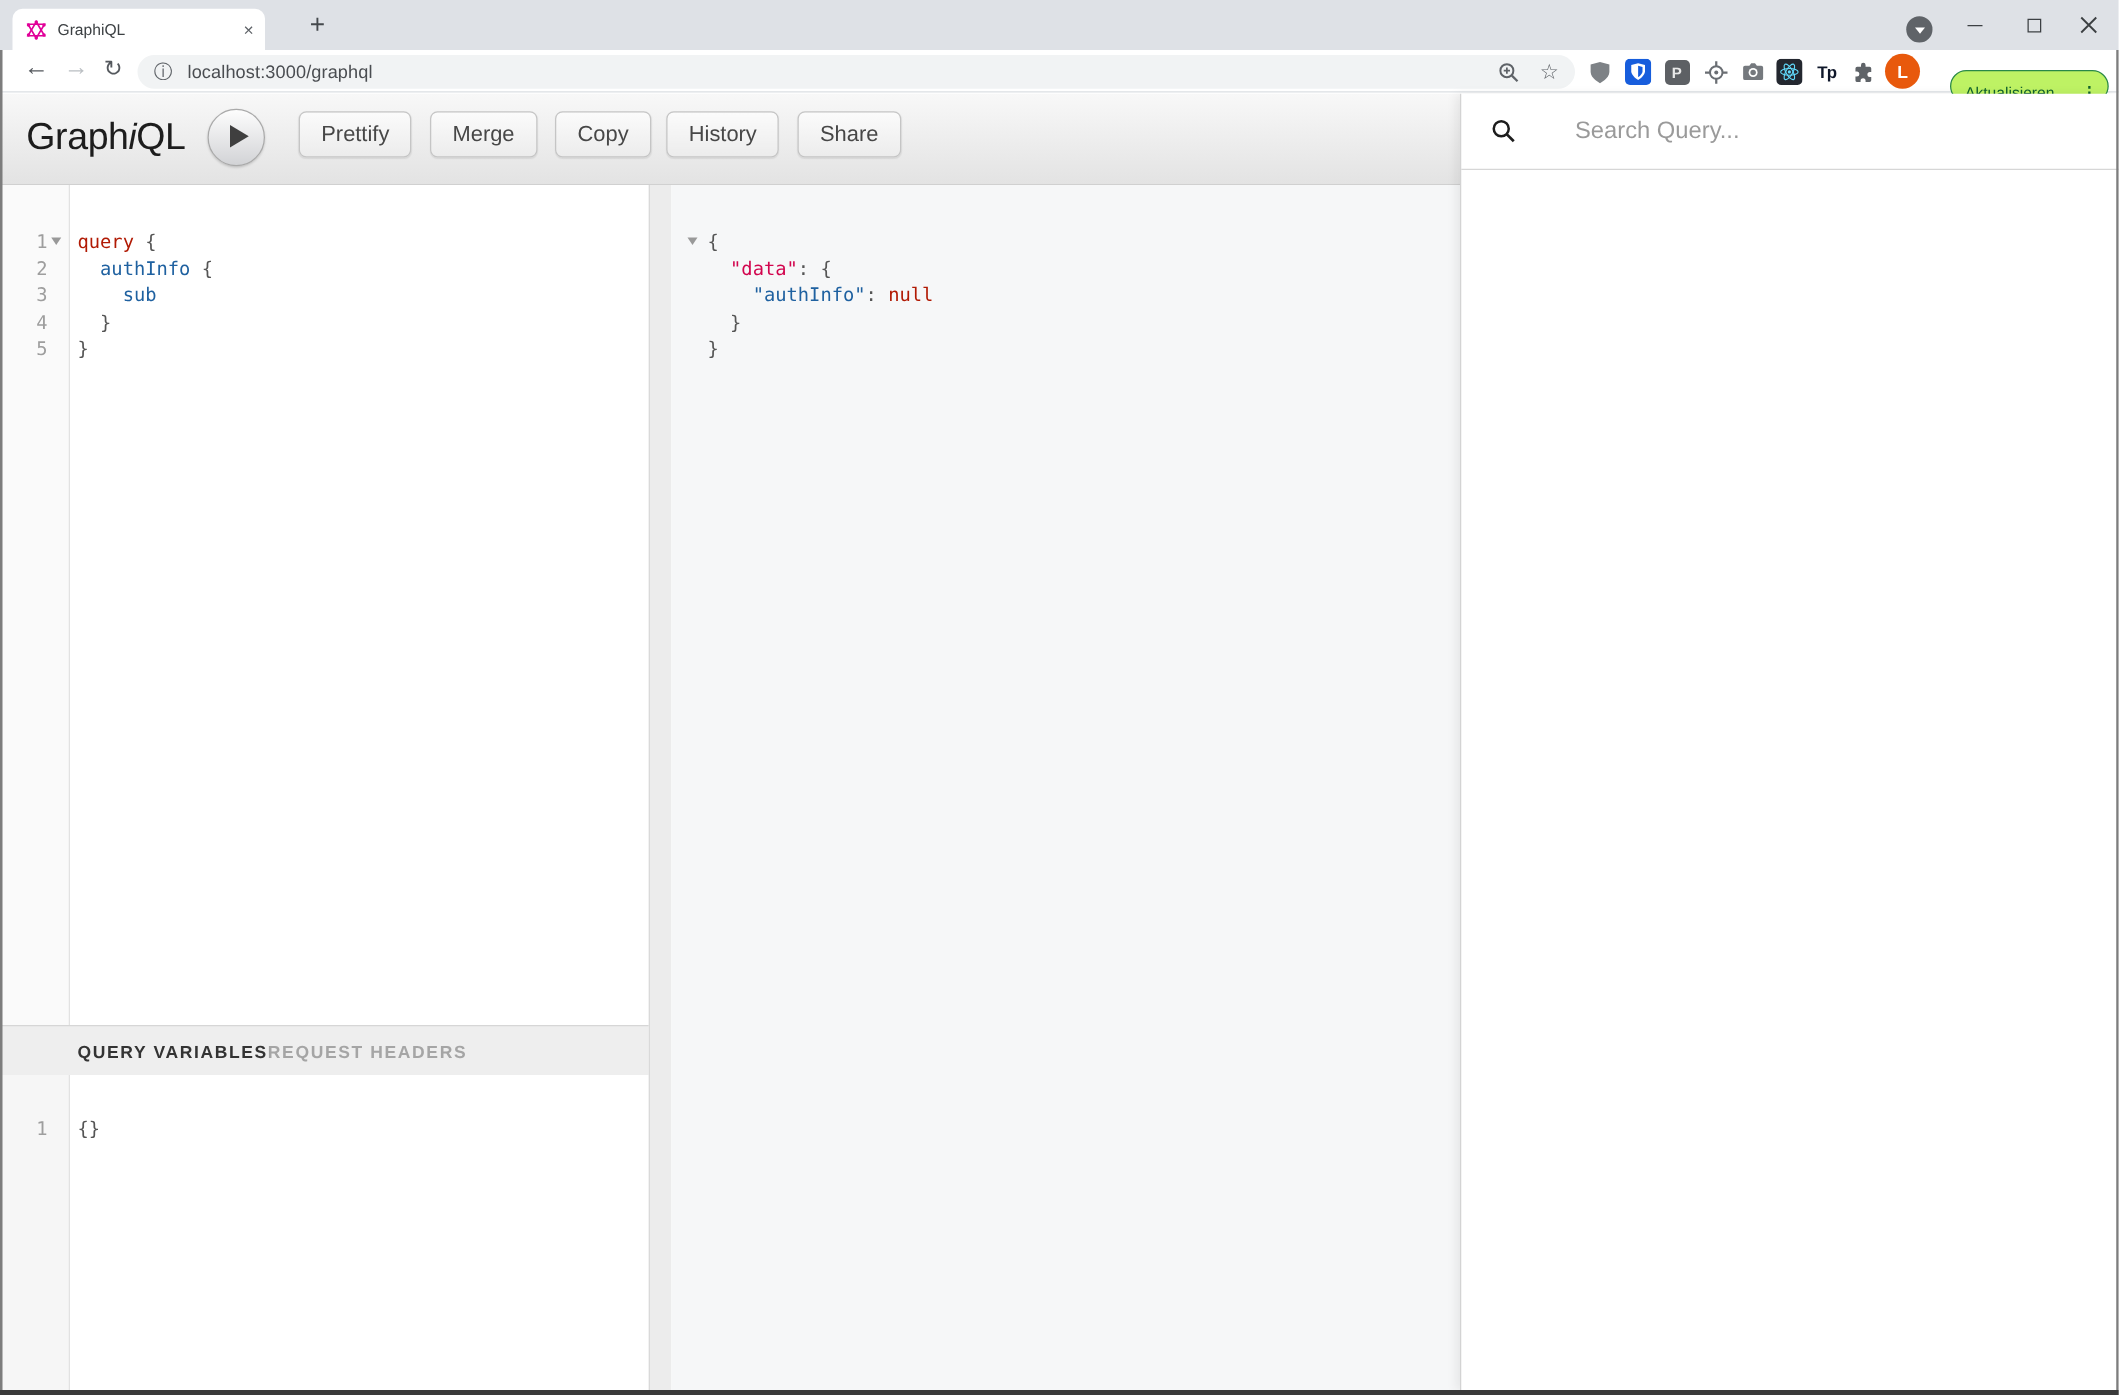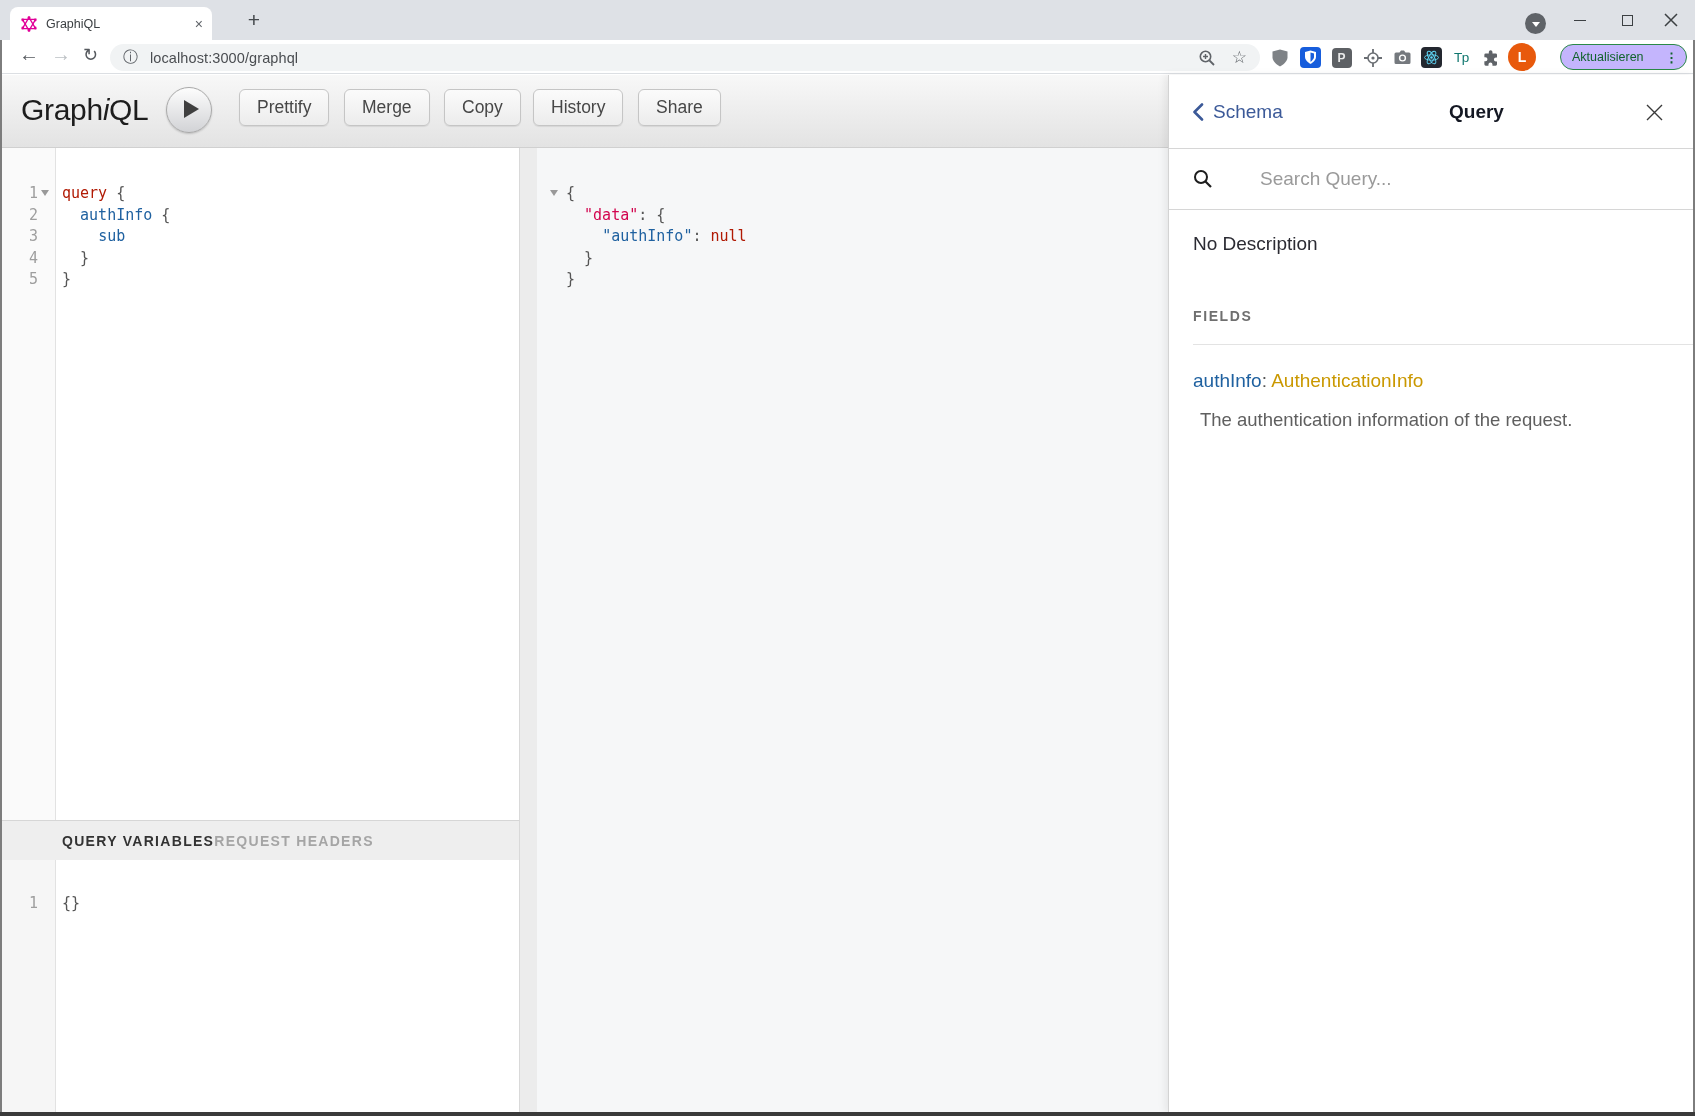--- a/index.html
+++ b/index.html
@@ -33,26 +33,26 @@
              background:#f1f3f4; display:flex; align-items:center; }
   .omni-info { margin-left:13px; font-size:15px; color:#5f6368; }
   .omni-url { margin-left:12px; font-size:14.5px; color:#4a4d51; letter-spacing:.1px; }
   .omni-spacer { flex:1; }
   .omni-zoom { margin-right:16px; }
   .omni-star { margin-right:13px; font-size:17px; color:#5f6368; line-height:17px; }
   .ext { position:absolute; top:44px; width:27px; height:27px; display:flex; align-items:center; justify-content:center; }
   .ext-p { border-radius:4px; }
   .p-box { width:20px; height:20px; border-radius:4px; background:#5d6064; color:#e8e8e8; font-size:12px;
            font-weight:bold; display:flex; align-items:center; justify-content:center; }
-  .tp-label { font-size:13.5px; font-weight:normal; color:#0f766e; letter-spacing:-.5px; }
+  .tp-label { font-size:13.5px; font-weight:bold; color:#0f172a; letter-spacing:-.5px; }
   .avatar { position:absolute; left:1508px; top:43px; width:28px; height:28px; border-radius:50%;
             background:#e8590c; color:#fff; font-size:14px; font-weight:bold;
             display:flex; align-items:center; justify-content:center; }
-  .update-pill { position:absolute; left:1560px; top:44px; width:127px; height:26px; border:1px solid #2a8947;
-                 border-radius:13px; background:#c4b5fd; display:flex; align-items:center;
+  .update-pill { position:absolute; left:1560px; top:56px; width:127px; height:26px; border:1px solid #2a8947;
+                 border-radius:13px; background:#bef264; display:flex; align-items:flex-end;
                  padding:0 8px 0 11px; }
   .update-label { flex:1; font-size:12.5px; color:#11632c; }
   .kebab { color:#11632c; font-size:13px; font-weight:bold; letter-spacing:0; }
 
   
   .topbar { position:absolute; left:0; top:75px; width:1168px; height:73px;
             background:linear-gradient(#f8f8f8,#e3e3e3); border-bottom:1px solid #d0d0d0; }
   .logo { position:absolute; left:21px; top:18px; font-size:30px; color:#1d1d1d; letter-spacing:-.3px; }
   .logo i { font-size:29px; }
   .execute { position:absolute; left:166px; top:12px; width:46px; height:46px; border-radius:50%;
@@ -283,48 +283,24 @@
   <div>
       <div class="codeline" style="top: 35px;"><span class="tok-punct">{</span></div>
       <div class="codeline" style="top: 56.5px;"><span class="tok-plain">  </span><span class="tok-def">"data"</span><span class="tok-punct">: {</span></div>
       <div class="codeline" style="top: 78px;"><span class="tok-plain">    </span><span class="tok-property">"authInfo"</span><span class="tok-punct">: </span><span class="tok-keyword">null</span></div>
       <div class="codeline" style="top: 99.5px;"><span class="tok-punct">  }</span></div>
       <div class="codeline" style="top: 121px;"><span class="tok-punct">}</span></div>
     </div>
 </div>
 
 <div class="docs">
-  <div class="doc-titlebar">
-    <div class="doc-back">
-      <svg width="12" height="18" viewBox="0 0 12 18">
-        <path d="M10 1.5 L2.5 9 L10 16.5" fill="none" stroke="#3B5998" stroke-width="2.6" stroke-linecap="round" stroke-linejoin="round"></path>
-      </svg>
-      <span>Schema</span>
-    </div>
-    <div class="doc-title">Query</div>
-    <div class="doc-close">
-      <svg width="19" height="19" viewBox="0 0 19 19">
-        <path d="M2 2 L17 17 M17 2 L2 17" stroke="#3a3a3a" stroke-width="1.4"></path>
-      </svg>
-    </div>
-  </div>
   <div class="doc-search">
     <svg width="20" height="20" viewBox="0 0 20 20">
       <circle cx="8" cy="8" r="6" fill="none" stroke="#1d1d1d" stroke-width="2"></circle>
       <path d="M12.5 12.5 L18 18" stroke="#1d1d1d" stroke-width="2.2"></path>
     </svg>
     <input type="text" placeholder="Search Query..." style="">
   </div>
-  <div class="doc-content">
-    <div class="no-desc">No Description</div>
-    <div class="fields-head">FIELDS</div>
-    <hr class="doc-hr">
-    <div class="field-row">
-      <span class="field-name">authInfo</span><span class="field-sep">:</span>
-      <span class="field-type">AuthenticationInfo</span>
-    </div>
-    <div class="field-desc">The authentication information of the request.</div>
-  </div>
 </div>
 
 <div class="edge-left"></div>
 <div class="edge-right"></div>
 <div class="edge-bottom"></div>
 
 </body></html>

